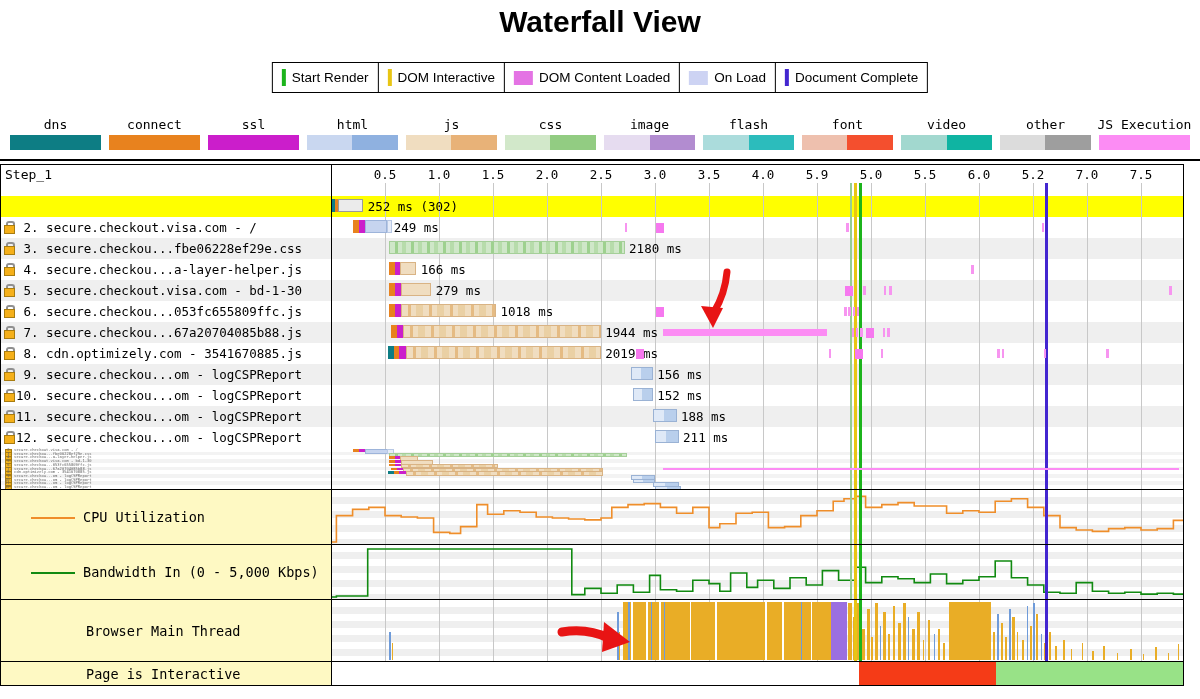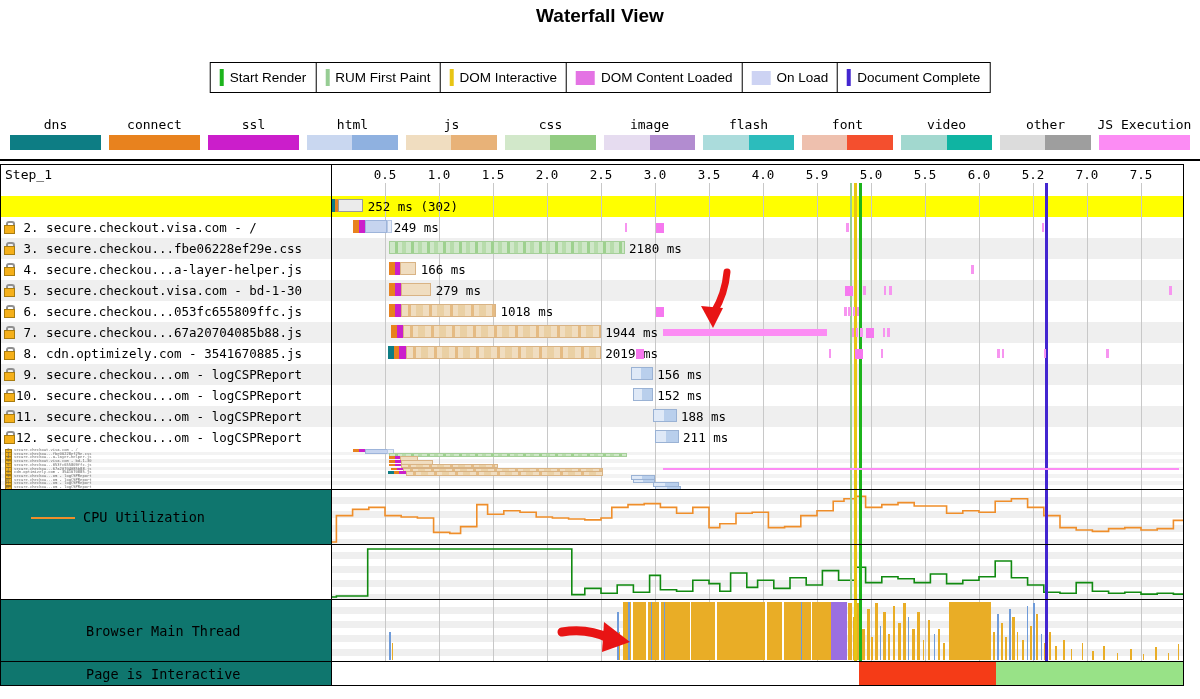--- a/index.html
+++ b/index.html
@@ -1,19 +1,19 @@
 <!DOCTYPE html>
 <html><head>
 <meta charset="utf-8">
 <style>
   html,body{margin:0;padding:0;background:#fff;}
   .page{position:relative;width:1200px;height:699px;background:#fff;overflow:hidden;
         font-family:"DejaVu Sans Mono",monospace;color:#000;}
   .title{position:absolute;top:5px;left:0;width:1200px;text-align:center;
-         font-family:"Liberation Sans",sans-serif;font-weight:bold;font-size:19px;}
+         font-family:"Liberation Sans",sans-serif;font-weight:bold;font-size:30px;}
   
   .evleg{position:absolute;top:62px;left:50%;transform:translateX(-50%);display:flex;
          border:1px solid #000;background:#fff;font-family:"Liberation Sans",sans-serif;font-size:13.5px;}
   .evitem{display:flex;align-items:center;gap:6px;padding:6px 9px;border-right:1px solid #000;white-space:nowrap;}
   .evitem:last-child{border-right:none;}
   .chip-line{width:4px;height:17px;}
   .chip-box{width:19px;height:14px;}
   
   .resleg{position:absolute;top:117px;left:6px;width:1188px;display:flex;}
   .resitem{flex:1;text-align:center;font-size:13px;}
@@ -47,43 +47,39 @@
   .dur{position:absolute;top:3px;font-size:12.5px;white-space:pre;z-index:3;}
   .xtick{position:absolute;top:6px;height:9px;background:#f795f0;}
   .xsq{position:absolute;top:6px;height:10px;background:#f678ef;z-index:4;}
   .xbar{position:absolute;top:7px;height:7px;background:#fc8cf4;}
   .sqrow{position:absolute;left:0;width:1182px;z-index:2;}
   .sqlbl{position:absolute;left:4px;top:0;font-size:9px;transform:scale(0.42);transform-origin:0 0;color:#666;white-space:pre;}
   .sqbar{position:absolute;top:1px;height:2.5px;}
   .sqlock{position:absolute;left:4px;top:0.5px;width:5px;height:2.5px;background:#f2b31c;border:0.5px solid #a87c10;}
   .vdiv{position:absolute;left:330px;top:0;bottom:0;width:1px;background:#000;z-index:7;}
   .section{position:absolute;left:0;width:1182px;border-top:1px solid #000;box-sizing:border-box;z-index:2;}
-  .sec-left{position:absolute;left:0;top:0;bottom:0;width:330px;background:#0f766e;}
+  .sec-left{position:absolute;left:0;top:0;bottom:0;width:330px;background:#fef9c3;}
   .sec-plot{position:absolute;left:330px;top:0;bottom:0;width:852px;
             background:repeating-linear-gradient(180deg,#ffffff 0 7px,#efefef 7px 14px);}
   .sec-plot-plain{background:#fff;}
   .sec-lbl{position:absolute;font-size:13.5px;}
   .sampleline{position:absolute;top:50%;height:2px;width:44px;left:30px;}
   .mtbar{position:absolute;bottom:1px;}
   .pi-block{position:absolute;top:0;bottom:0;}
   .arrow{position:absolute;z-index:20;}
 </style>
 </head>
 <body>
 
 <div class="page">
   <div class="title">Waterfall View</div>
   <div class="evleg" id="evleg">
       <div class="evitem">
         <div class="chip-line" style="background: rgb(28, 180, 28);"></div>
         <span>Start Render</span>
-      </div>
-      <div class="evitem">
-        <div class="chip-line" style="background: rgb(151, 205, 148);"></div>
-        <span>RUM First Paint</span>
       </div>
       <div class="evitem">
         <div class="chip-line" style="background: rgb(232, 197, 20);"></div>
         <span>DOM Interactive</span>
       </div>
       <div class="evitem">
         <div class="chip-box" style="background: rgb(228, 115, 228);"></div>
         <span>DOM Content Loaded</span>
       </div>
       <div class="evitem">
@@ -383,20 +379,24 @@
             <path d="M0 52 H5.4 V25.6 H21.6 V19.4 H37.8 V17.4 H54.0 V25.6 H70.2 V27.0 H86.4 V28.0 H102.6 V42.4 H118.8 V43.4 H129.6 V36.6 H145.8 V14.6 H156.6 V24.2 H172.8 V20.8 H189.0 V22.2 H205.2 V27.0 H221.4 V28.0 H237.6 V29.0 H253.8 V29.9 H270.0 V28.0 H280.8 V17.4 H297.0 V14.6 H313.2 V13.6 H329.4 V17.4 H345.6 V23.2 H361.8 V17.4 H378.0 V37.6 H388.8 V33.8 H405.0 V23.2 H421.2 V22.2 H437.4 V37.6 H453.6 V36.6 H469.8 V25.6 H486.0 V20.8 H502.2 V11.2 H513.0 V8.8 H523.8 V6.4 H534.6 V17.4 H550.8 V14.6 H567.0 V12.6 H583.2 V16.0 H599.4 V16.0 H615.6 V23.2 H631.8 V20.8 H648.0 V22.2 H664.2 V11.2 H680.4 V8.8 H696.6 V17.4 H712.8 V25.6 H729.0 V37.6 H745.2 V40.0 H761.4 V41.4 H777.6 V38.6 H793.8 V37.6 H810.0 V40.0 H826.2 V38.6 H842.4 V30.4 H852" fill="none" stroke="#ef8e2a" stroke-width="1.6"></path>
           </svg>
           <div class="evline" style="left: 518.94px; width: 2px; height: 54px; background: rgb(151, 205, 148); z-index: 5;"></div>
           <div class="evline" style="left: 523.26px; width: 3px; height: 54px; background: rgb(232, 197, 20); z-index: 5;"></div>
           <div class="evline" style="left: 527.58px; width: 3px; height: 54px; background: rgb(28, 180, 28); z-index: 5;"></div>
           <div class="evline" style="left: 713.88px; width: 3px; height: 54px; background: rgb(67, 38, 208); z-index: 5;"></div>
         </div>
     </div>
 
     <div class="section" id="bwSec" style="top:379px;height:55px;">
+      <div class="sec-left">
+        <div class="sampleline" style="background:#118a11;"></div>
+        <div class="sec-lbl" style="left:82px;top:19px;">Bandwidth In (0 - 5,000 Kbps)</div>
+      </div>
       <div class="sec-plot" id="bwPlot">
           <div class="grid" style="left: 54px; top: 0px; height: 54px;"></div>
           <div class="grid" style="left: 108px; top: 0px; height: 54px;"></div>
           <div class="grid" style="left: 162px; top: 0px; height: 54px;"></div>
           <div class="grid" style="left: 216px; top: 0px; height: 54px;"></div>
           <div class="grid" style="left: 270px; top: 0px; height: 54px;"></div>
           <div class="grid" style="left: 324px; top: 0px; height: 54px;"></div>
           <div class="grid" style="left: 378px; top: 0px; height: 54px;"></div>
           <div class="grid" style="left: 432px; top: 0px; height: 54px;"></div>
           <div class="grid" style="left: 486px; top: 0px; height: 54px;"></div>

